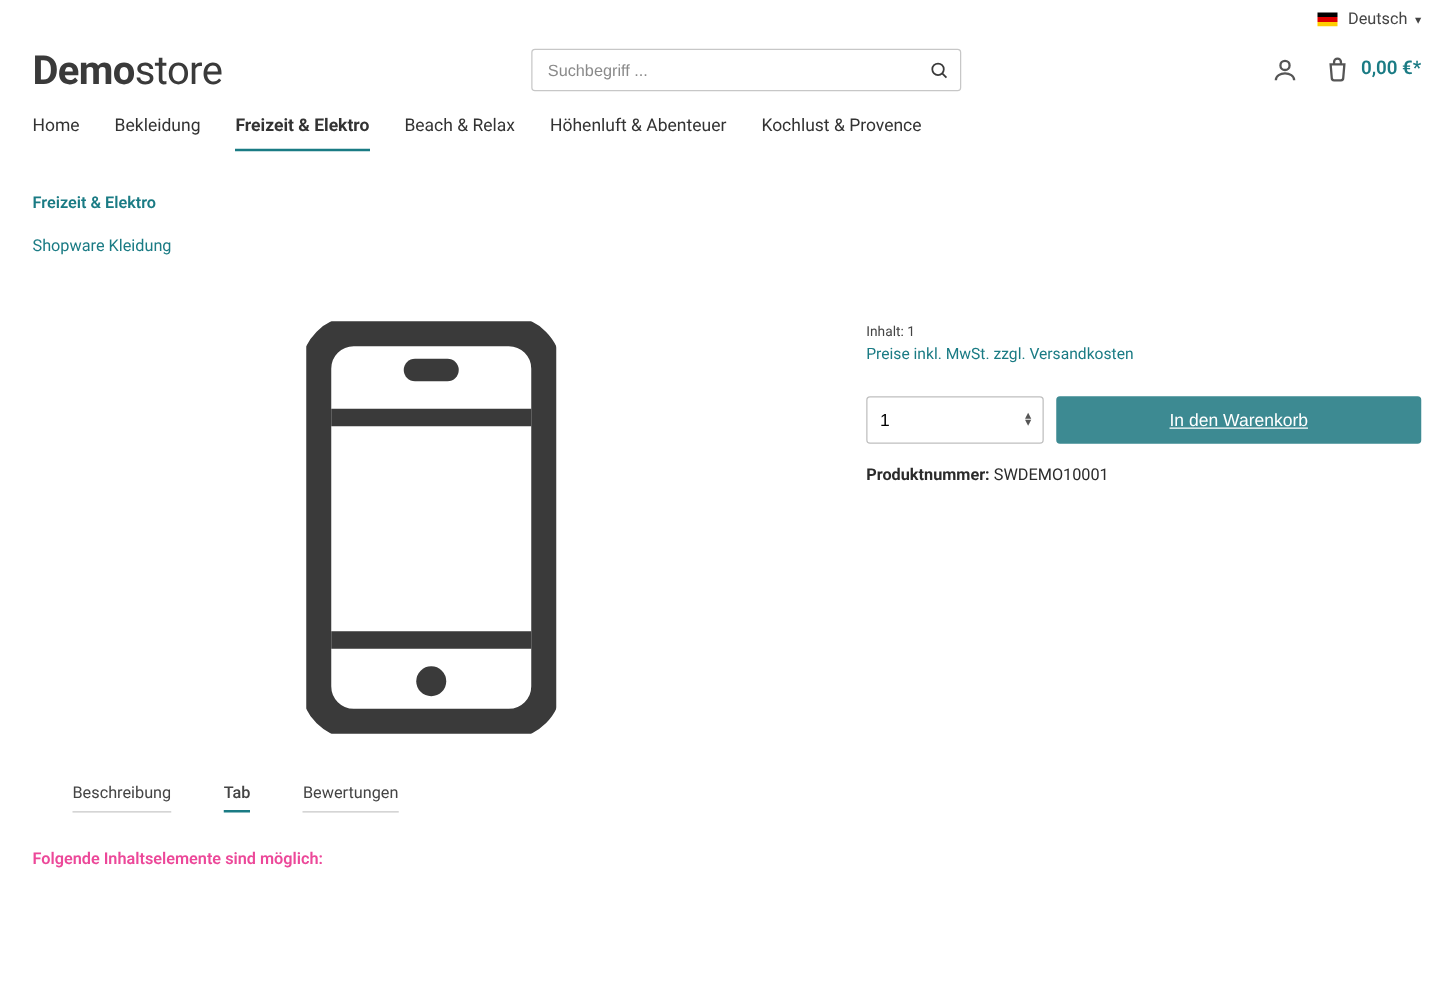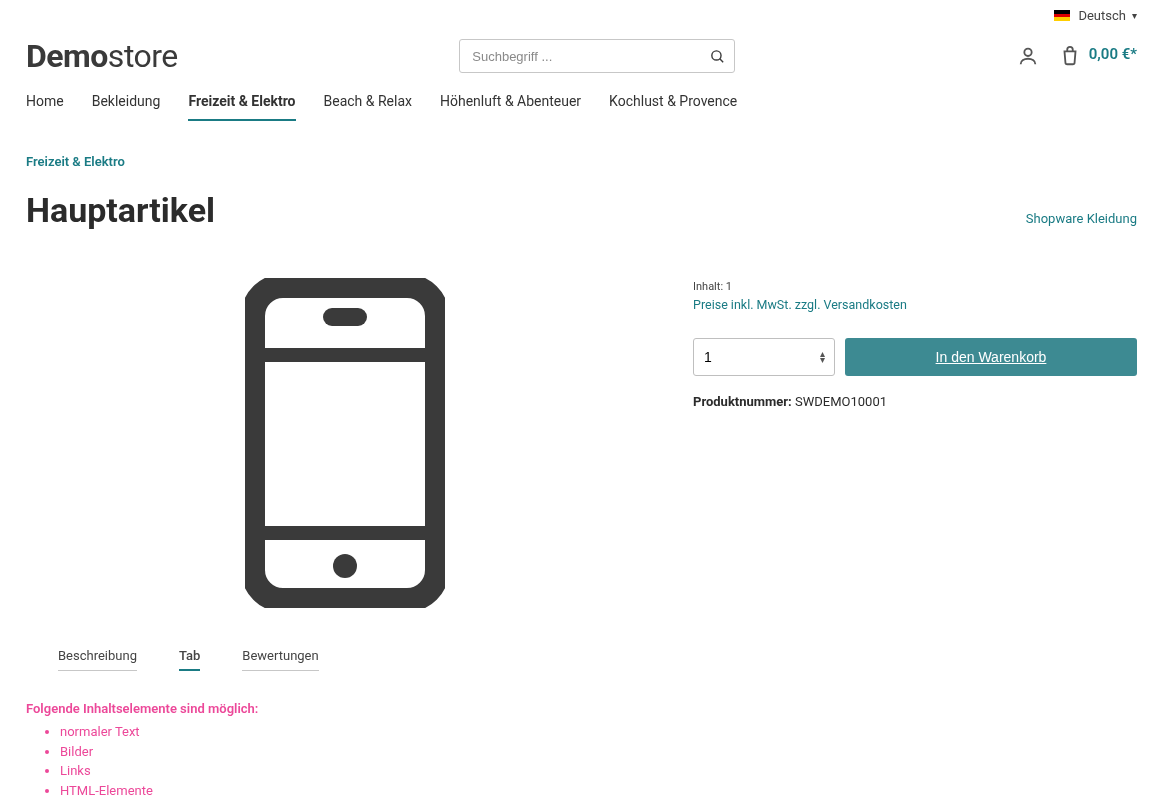--- a/index.html
+++ b/index.html
@@ -48,21 +48,21 @@
     letter-spacing: -0.5px;
   }
   .logo .bold { font-weight: 700; }
   .search-wrap {
     flex: 1;
     display: flex;
     justify-content: center;
   }
   .search {
     position: relative;
-    width: 276px;
+    width: 344px;
   }
   .search input {
     width: 100%;
     height: 34px;
     border: 1px solid #c7c7c7;
     border-radius: 3px;
     padding: 0 36px 0 12px;
     font-size: 13px;
     color: #555;
   }
@@ -318,21 +318,20 @@
   <a>Beach &amp; Relax</a>
   <a>Höhenluft &amp; Abenteuer</a>
   <a>Kochlust &amp; Provence</a>
 </nav>
 
 <div class="breadcrumb">
   <a>Freizeit &amp; Elektro</a>
 </div>
 
 <div class="title-row">
-  <h1 class="page-title">Hauptartikel</h1>
   <span class="brand-link">Shopware Kleidung</span>
 </div>
 
 <div class="product">
   <div class="gallery">
     <svg width="200" height="330" viewBox="0 0 200 330">
       <rect x="8" y="8" width="184" height="314" rx="30" fill="none" stroke="#3a3a3a" stroke-width="24"></rect>
       <rect x="20" y="70" width="160" height="14" fill="#3a3a3a"></rect>
       <rect x="20" y="248" width="160" height="14" fill="#3a3a3a"></rect>
       <rect x="78" y="30" width="44" height="18" rx="9" fill="#3a3a3a"></rect>
@@ -362,20 +361,14 @@
 </div>
 
 <div class="tabs-wrap">
   <div class="tabs">
     <span class="tab">Beschreibung</span>
     <span class="tab active">Tab</span>
     <span class="tab">Bewertungen</span>
   </div>
   <div class="tab-content">
     <div class="intro">Folgende Inhaltselemente sind möglich:</div>
-    <ul>
-      <li>normaler Text</li>
-      <li>Bilder</li>
-      <li>Links</li>
-      <li>HTML-Elemente</li>
-    </ul>
   </div>
 </div>
 
 </body></html>

